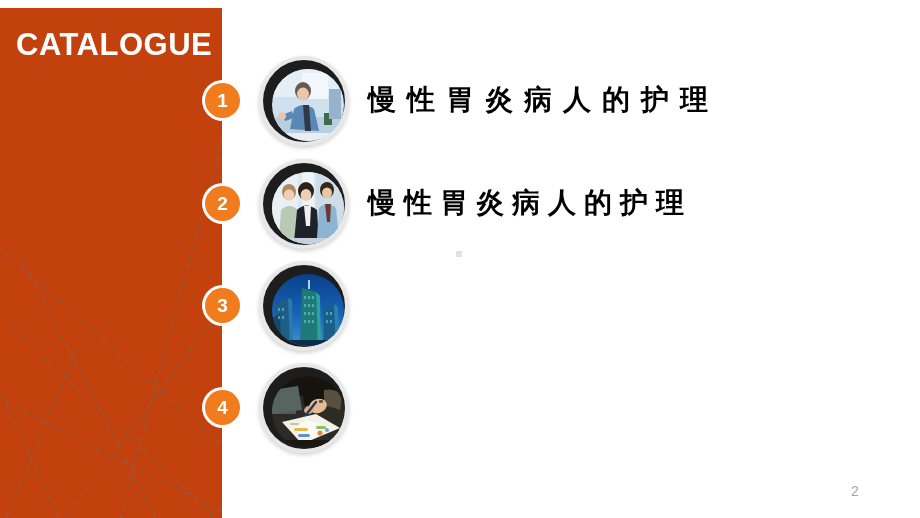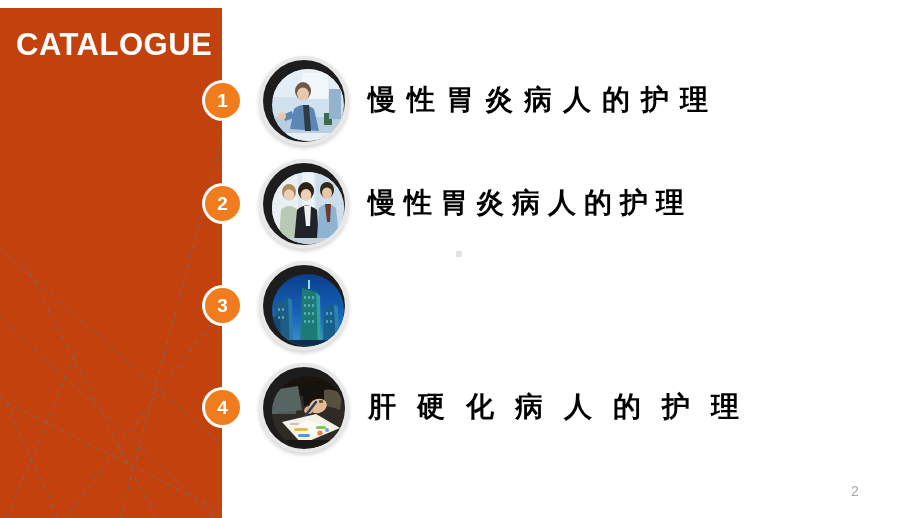--- a/index.html
+++ b/index.html
@@ -299,21 +299,20 @@
                 <rect x="44" y="50" width="10" height="3" rx="1.5" fill="#7cc25a"></rect>
                 <circle cx="48" cy="57" r="2.6" fill="#e2843c"></circle>
                 <circle cx="55" cy="54" r="2" fill="#6aa4d8"></circle>
                 <rect x="18" y="47" width="9" height="2" rx="1" fill="#c5c0b2"></rect>
               </g>
               <rect x="0" y="64" width="72" height="8" fill="#1b1713"></rect>
             </svg>
           </div>
         </div>
       </div>
-      <div class="row-label" style="letter-spacing:21px">肝硬化病人的护理</div>
     </div>
 
   </div>
 
   <div class="dot-artifact"></div>
   <div class="page-number">2</div>
 
 </div>
 
 </body></html>

